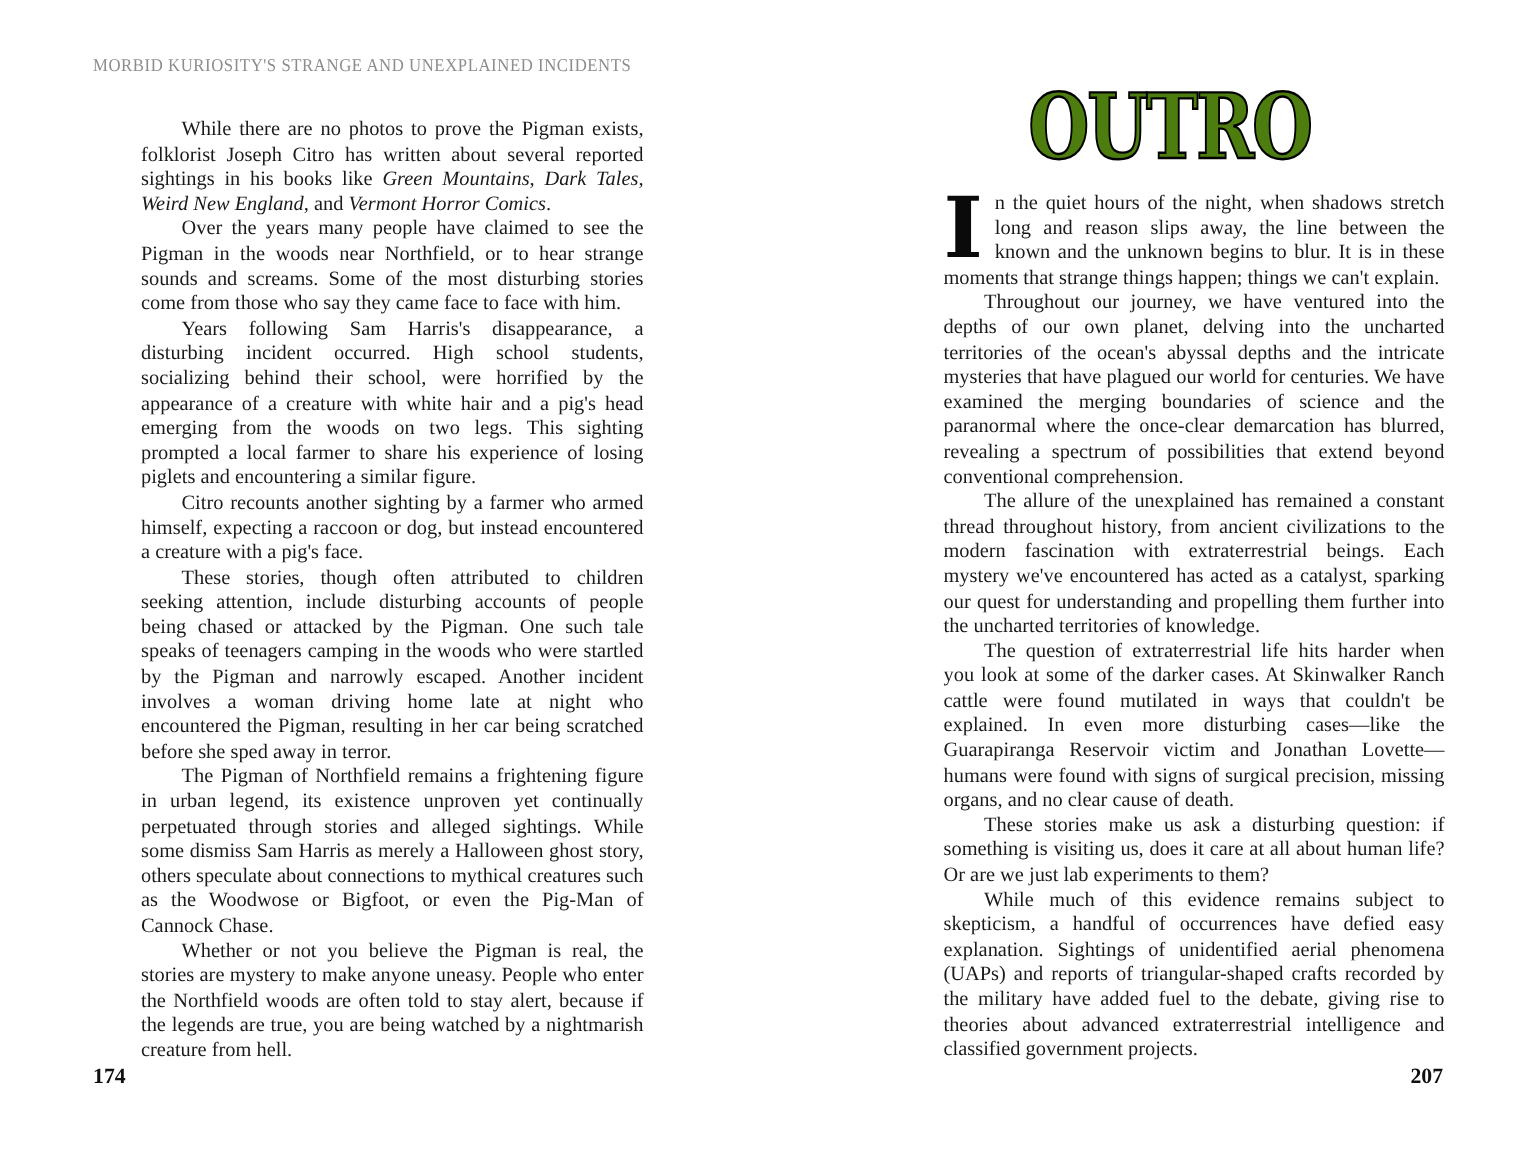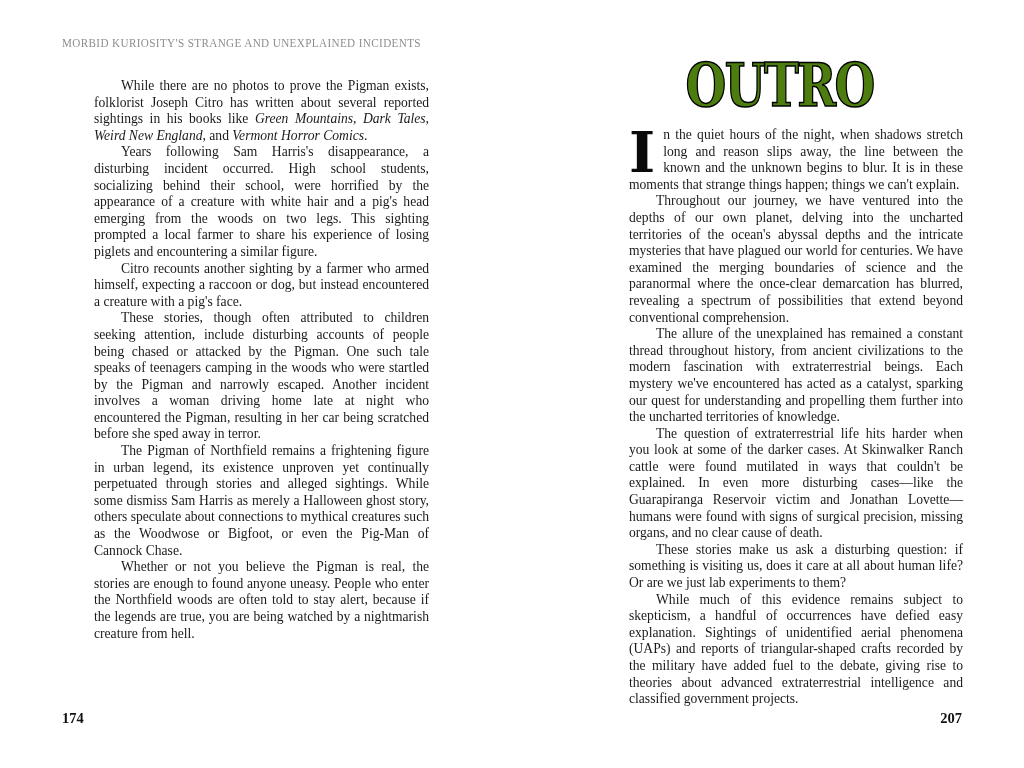--- a/index.html
+++ b/index.html
@@ -84,25 +84,26 @@
 
 <div class="spread">
 
   <section class="page left">
     <header class="running-header">
       <span>MORBID KURIOSITY'S STRANGE AND UNEXPLAINED INCIDENTS</span>
     </header>
 
     <div class="body-copy">
       <p><span>While there are no photos to prove the Pigman exists, folklorist Joseph Citro has written about several reported sightings in his books like </span><span class="it">Green Mountains</span><span>, </span><span class="it">Dark Tales</span><span>, </span><span class="it">Weird New England</span><span>, and </span><span class="it">Vermont Horror Comics</span><span>.</span></p>
+      <p>Over the years many people have claimed to see the Pigman in the woods near Northfield, or to hear strange sounds and screams. Some of the most disturbing stories come from those who say they came face to face with him.</p>
       <p>Years following Sam Harris's disappearance, a disturbing incident occurred. High school students, socializing behind their school, were horrified by the appearance of a creature with white hair and a pig's head emerging from the woods on two legs. This sighting prompted a local farmer to share his experience of losing piglets and encountering a similar figure.</p>
       <p>Citro recounts another sighting by a farmer who armed himself, expecting a raccoon or dog, but instead encountered a creature with a pig's face.</p>
       <p>These stories, though often attributed to children seeking attention, include disturbing accounts of people being chased or attacked by the Pigman. One such tale speaks of teenagers camping in the woods who were startled by the Pigman and narrowly escaped. Another incident involves a woman driving home late at night who encountered the Pigman, resulting in her car being scratched before she sped away in terror.</p>
       <p>The Pigman of Northfield remains a frightening figure in urban legend, its existence unproven yet continually perpetuated through stories and alleged sightings. While some dismiss Sam Harris as merely a Halloween ghost story, others speculate about connections to mythical creatures such as the Woodwose or Bigfoot, or even the Pig-Man of Cannock Chase.</p>
-      <p>Whether or not you believe the Pigman is real, the stories are enough to found anyone uneasy. People who enter the Northfield woods are often told to stay alert, because if the legends are true, you are being watched by a nightmarish creature from hell.</p>
+      <p>Whether or not you believe the Pigman is real, the stories are mystery to make anyone uneasy. People who enter the Northfield woods are often told to stay alert, because if the legends are true, you are being watched by a nightmarish creature from hell.</p>
     </div>
   </section>
 
   <section class="page right">
     <h1 class="chapter-title">
       <span class="title-inner">OUTRO</span>
     </h1>
 
     <div class="body-copy">
       <p class="has-dropcap"><span class="dropcap">I</span><span>n the quiet hours of the night, when shadows stretch long and reason slips away, the line between the known and the unknown begins to blur. It is in these moments that strange things happen; things we can't explain.</span></p>

